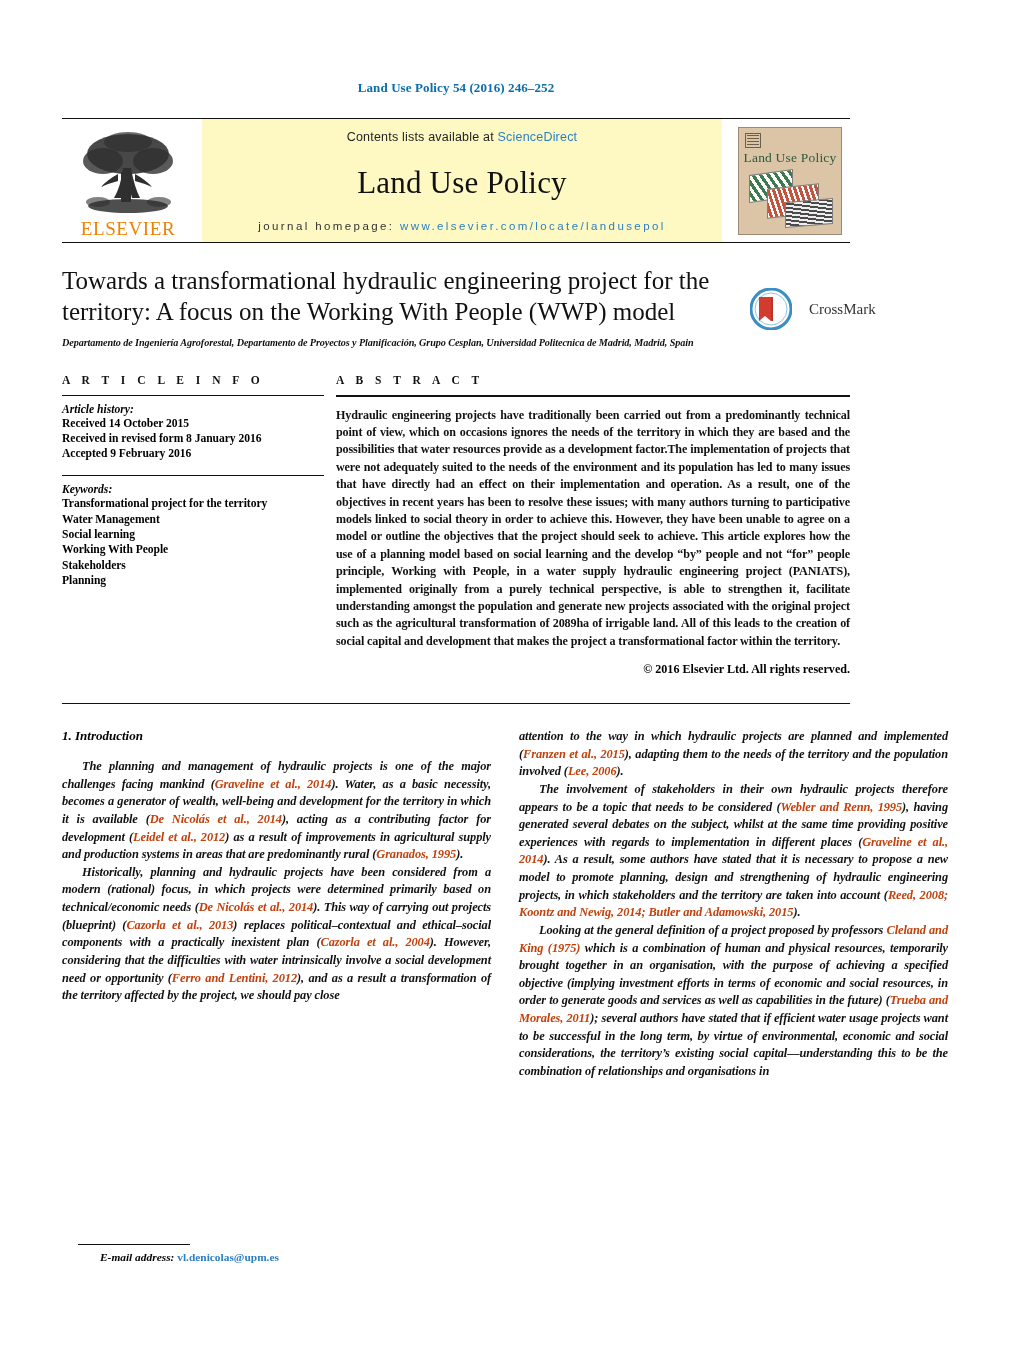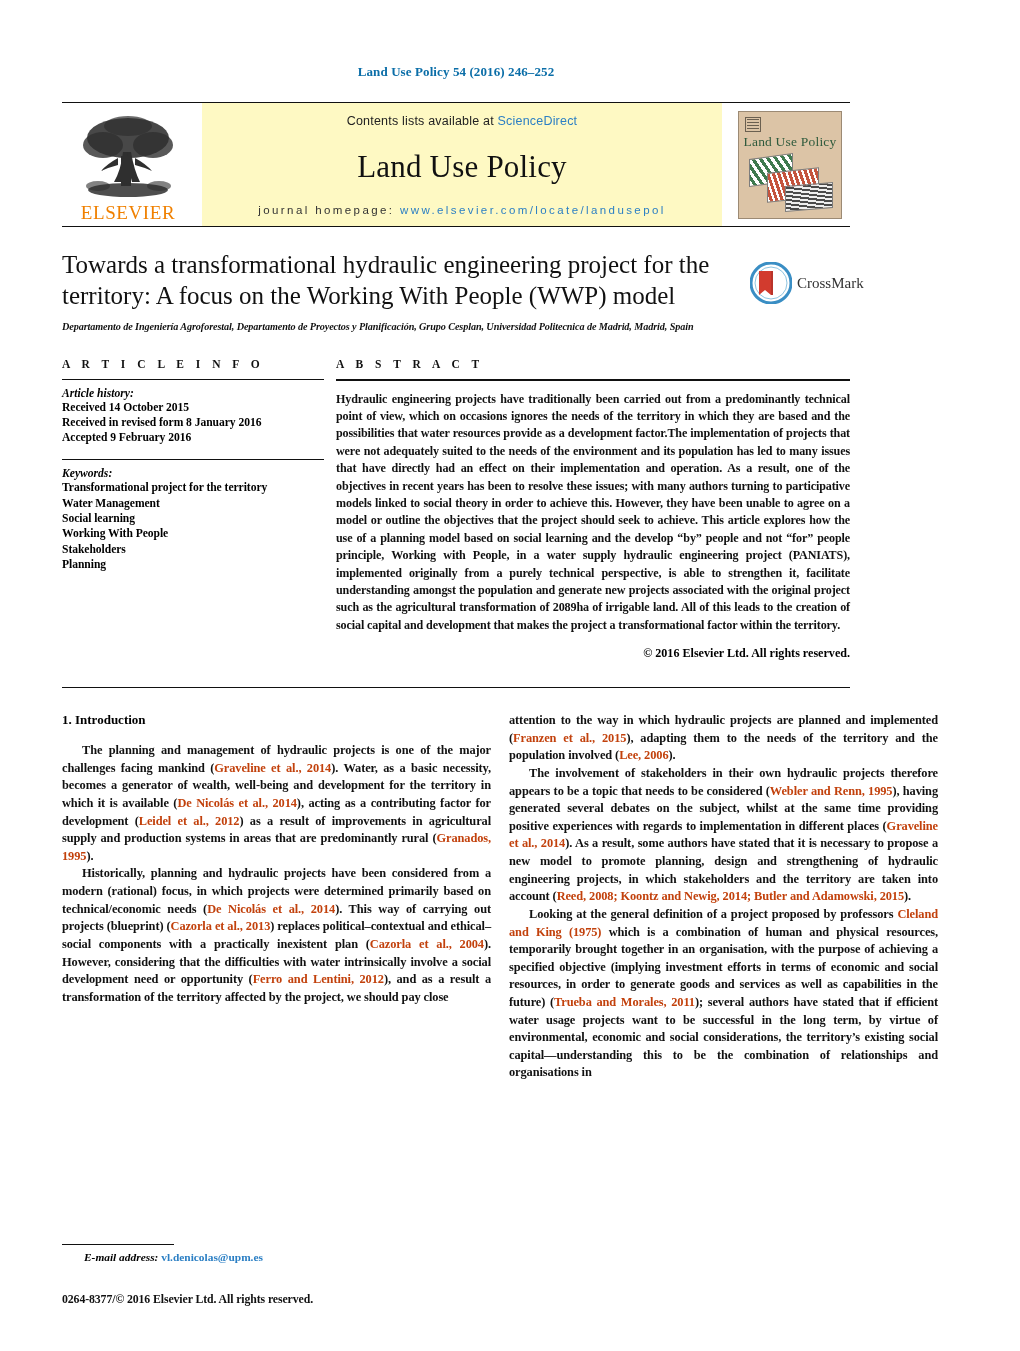--- a/index.html
+++ b/index.html
@@ -5,21 +5,21 @@
   * { box-sizing: border-box; }
   html, body { margin:0; padding:0; }
   body {
     width:1020px; height:1351px;
     background:#ffffff;
     font-family:"Liberation Serif", serif;
     color:#000000;
     position:relative;
     overflow:hidden;
   }
-  .page { position:relative; width:912px; height:1351px; padding:0 62px;border-radius:12px; }
+  .page { position:relative; width:912px; height:1351px; padding:16px 62px;border-radius:12px; }
 
   
   .runhead {
     text-align:center;
     color:#0b6ea8;
     font-size:13px;
     font-weight:bold;
     padding-top:64px;
     letter-spacing:.1px;
   }
@@ -149,23 +149,23 @@
   }
   .affil {
     margin-top:9px;
     font-style:italic;
     font-weight:bold;
     font-size:10.2px;
     color:#111;
     letter-spacing:-.1px;
   }
   .crossmark {
-    position:absolute; right:0; top:8px;
+    position:absolute; right:0; top:18px;
     width:100px; height:52px;
-    display:flex; align-items:center; gap:5px;
+    display:flex; align-items:center; gap:17px;
   }
   .cm-badge { width:42px; height:42px; flex:0 0 42px; }
   .cm-word {
     font-family:"Liberation Serif", serif;
     font-size:15px; color:#333;
   }
 
   
   .info-abs {
     margin-top:26px;
@@ -206,21 +206,22 @@
     text-align:right;
     font-size:12.1px;
     font-weight:bold;
   }
 
   
   .body-rule { border-top:1.1px solid #111; margin-top:26px; }
   .body-cols {
     margin-top:24px;
     display:flex;
-    gap:18px;
+    gap:28px;
+    font-style:italic;
   }
   .bcol { width:429px; flex:0 0 429px; position:relative; }
   .sec-title {
     font-weight:bold;
     font-size:13px;
     margin:0 0 14px 0;
   }
   .bp {
     font-size:12.4px;
     line-height:1.42;
@@ -233,21 +234,21 @@
   }
   .bp.noind { text-indent:0; }
   a.cit, .cit {
     color:#c2410c;
     text-decoration:none;
   }
 
   
   .footnote {
     position:absolute;
-    left:62px; bottom:88px;
+    left:78px; bottom:88px;
     width:429px;
   }
   .fn-rule { border-top:1.1px solid #111; width:112px; margin-bottom:6px; }
   .fn-text {
     font-size:11.4px; font-weight:bold; font-style:italic;
     text-indent:22px;
   }
   .fn-text .mail { color:#2b7fc4; font-style:normal; }
   .footer {
     position:absolute;
@@ -371,16 +372,15 @@
 
   <div class="footnote">
     <div class="fn-rule"></div>
     <div class="fn-text">
       <span>E-mail address:</span>
       <span class="mail">vl.denicolas@upm.es</span>
     </div>
   </div>
 
   <div class="footer">
-    <div class="issn">0264-8377/© 2016 Elsevier Ltd. All rights reserved.</div>
   </div>
 
 </div>
 
 </body></html>

